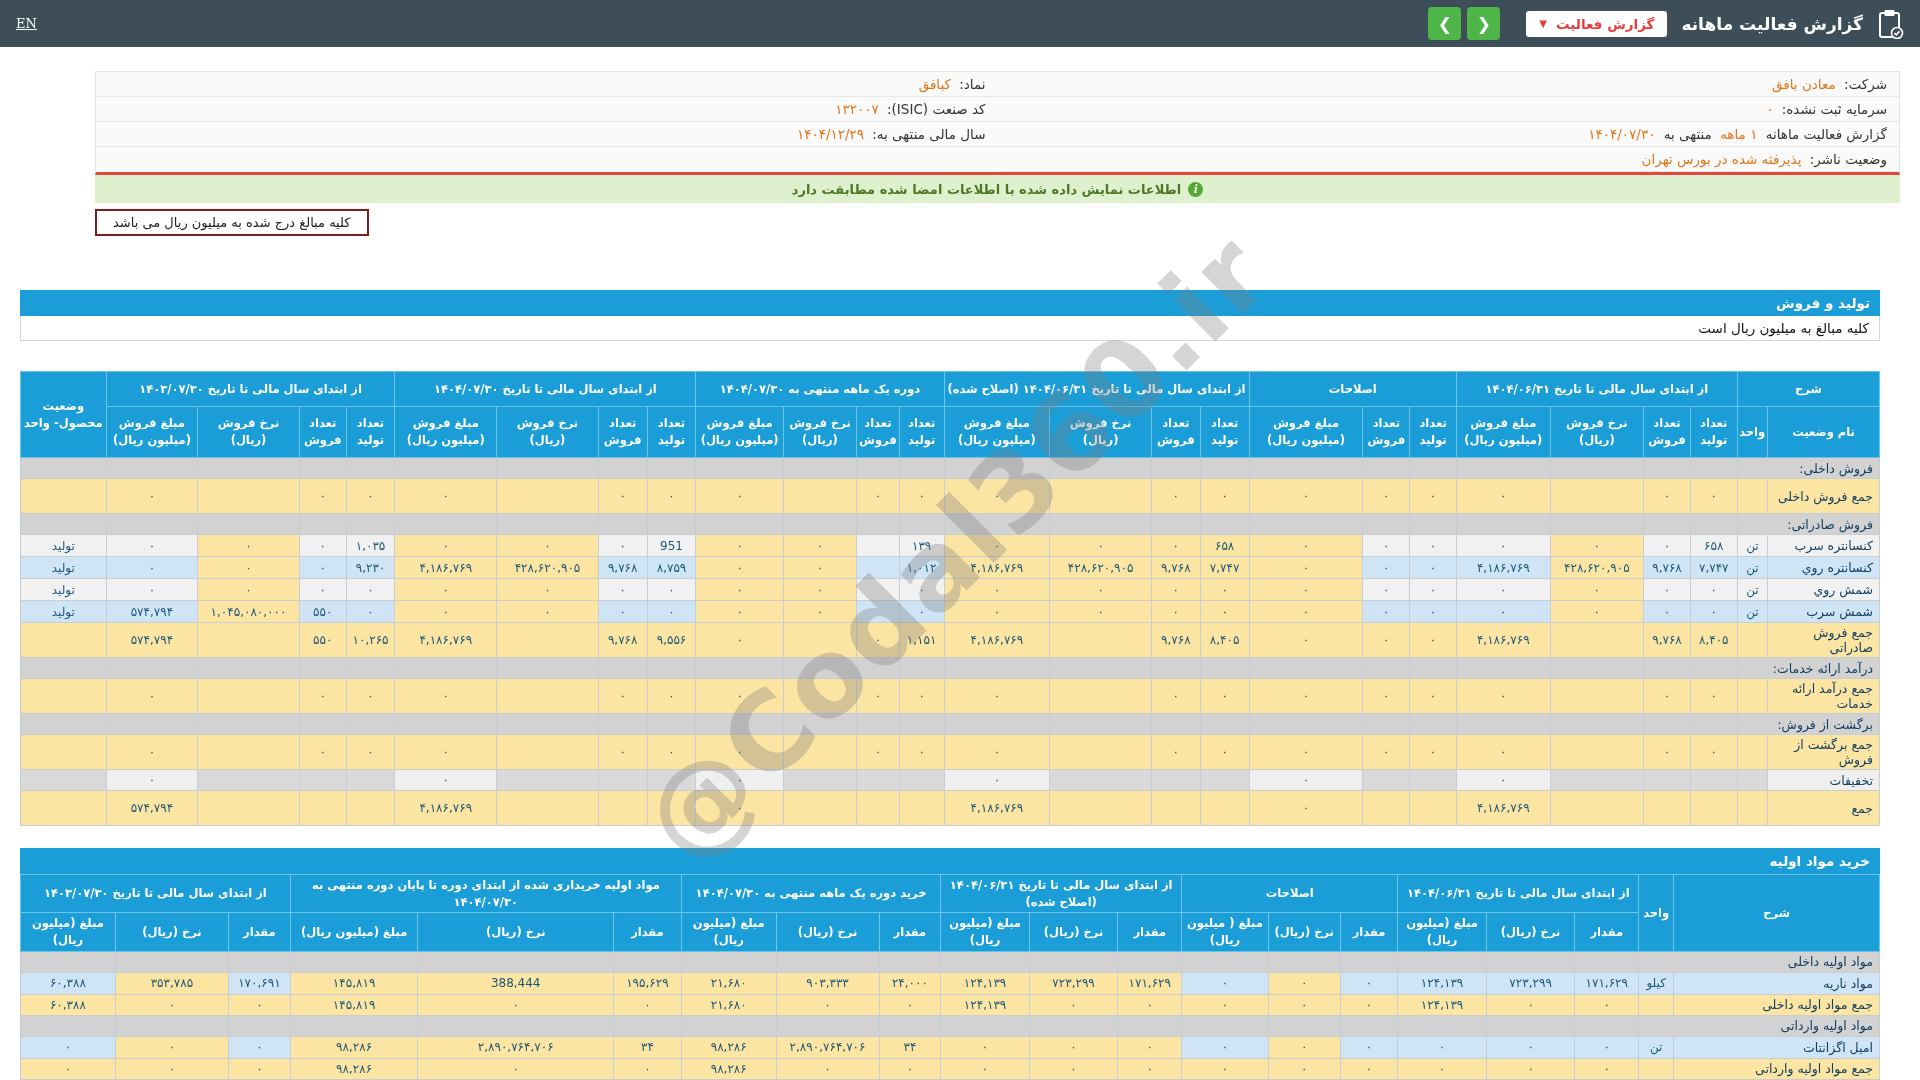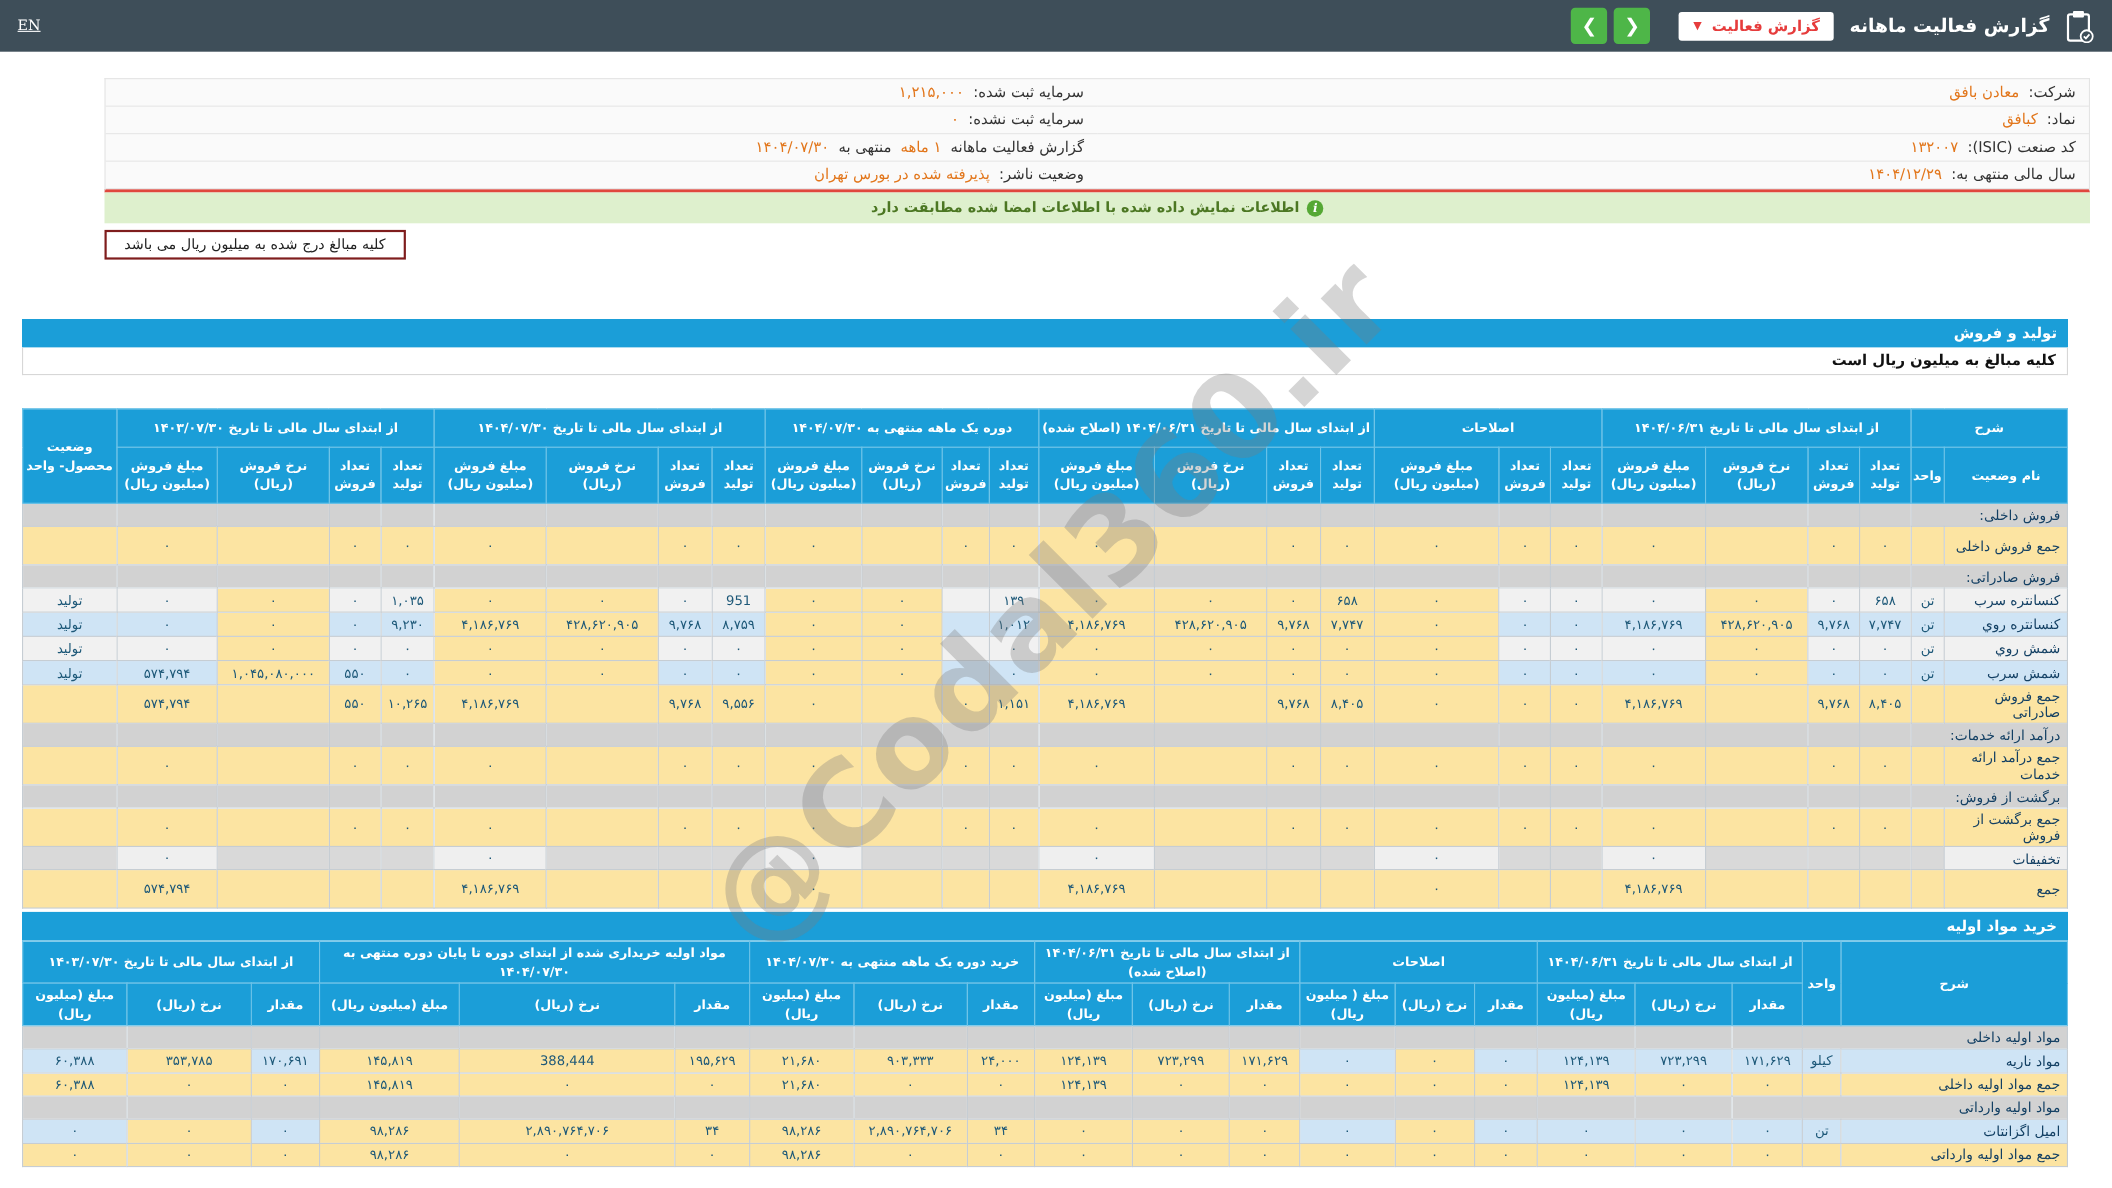--- a/index.html
+++ b/index.html
@@ -38,22 +38,22 @@
           justify-content:center;font-family:"DejaVu Serif",serif;font-style:italic}
 
   .million-wrap{direction:ltr;margin-top:6px}
   .million-note{display:inline-block;direction:rtl;margin-left:95px;background:#fff;
           border:2px solid #7f1d1d;padding:4px 16px;font-size:13px;color:#222}
 
   
   .content{margin:0 40px 0 20px}
   .sec-bar{background:#1b9ed8;color:#fff;font-weight:bold;font-size:13.5px;
           padding:5px 10px;margin-top:54px}
-  .sec-bar.second{margin-top:3px}
-  .note-row{background:#fff;border:1px solid #d7d7d7;border-top:none;font-weight:bold;
+  .sec-bar.second{margin-top:22px}
+  .note-row{background:#fff;border:1px solid #d7d7d7;border-top:none;font-weight:normal;
           font-size:13.5px;color:#111;padding:4px 10px;margin-bottom:30px}
 
   table{border-collapse:collapse;width:100%;table-layout:fixed}
   th{background:#1b9ed8;color:#fff;font-weight:bold;font-size:11.5px;
      border:1px solid #6ec4e8;padding:2px 2px;line-height:1.45}
   thead tr.group th{height:30px}
   thead tr.sub th{height:46px}
   #materials-table-mount thead tr.sub th{height:26px}
   td{border:1px solid #c6cdd3;font-size:12px;color:#1d5878;text-align:center;
      padding:2px 3px;overflow:hidden}
@@ -99,21 +99,20 @@
       </button>
     <button class="nav-btn">
         <span>❯</span>
       </button>
   </span>
   <span class="en-link">EN</span>
 </div>
 
 <div class="info-table" id="company-info">
     <div class="info-cell"><span class="lbl">شرکت: </span><span class="val">معادن بافق </span></div>
-    <div class="info-cell"><span class="lbl">سرمایه ثبت شده: </span><span class="val">۱,۲۱۵,۰۰۰ </span></div>
     <div class="info-cell"><span class="lbl">نماد: </span><span class="val">کبافق </span></div>
     <div class="info-cell"><span class="lbl">سرمایه ثبت نشده: </span><span class="val">۰ </span></div>
     <div class="info-cell"><span class="lbl">کد صنعت (ISIC): </span><span class="val">۱۳۲۰۰۷ </span></div>
     <div class="info-cell"><span class="lbl">گزارش فعالیت ماهانه </span><span class="val">۱ ماهه </span><span class="lbl">منتهی به </span><span class="val">۱۴۰۴/۰۷/۳۰ </span></div>
     <div class="info-cell"><span class="lbl">سال مالی منتهی به: </span><span class="val">۱۴۰۴/۱۲/۲۹ </span></div>
     <div class="info-cell"><span class="lbl">وضعیت ناشر: </span><span class="val">پذیرفته شده در بورس تهران </span></div>
   </div>
 
 <div class="signed-bar">
   <span class="info-icon">i</span>

